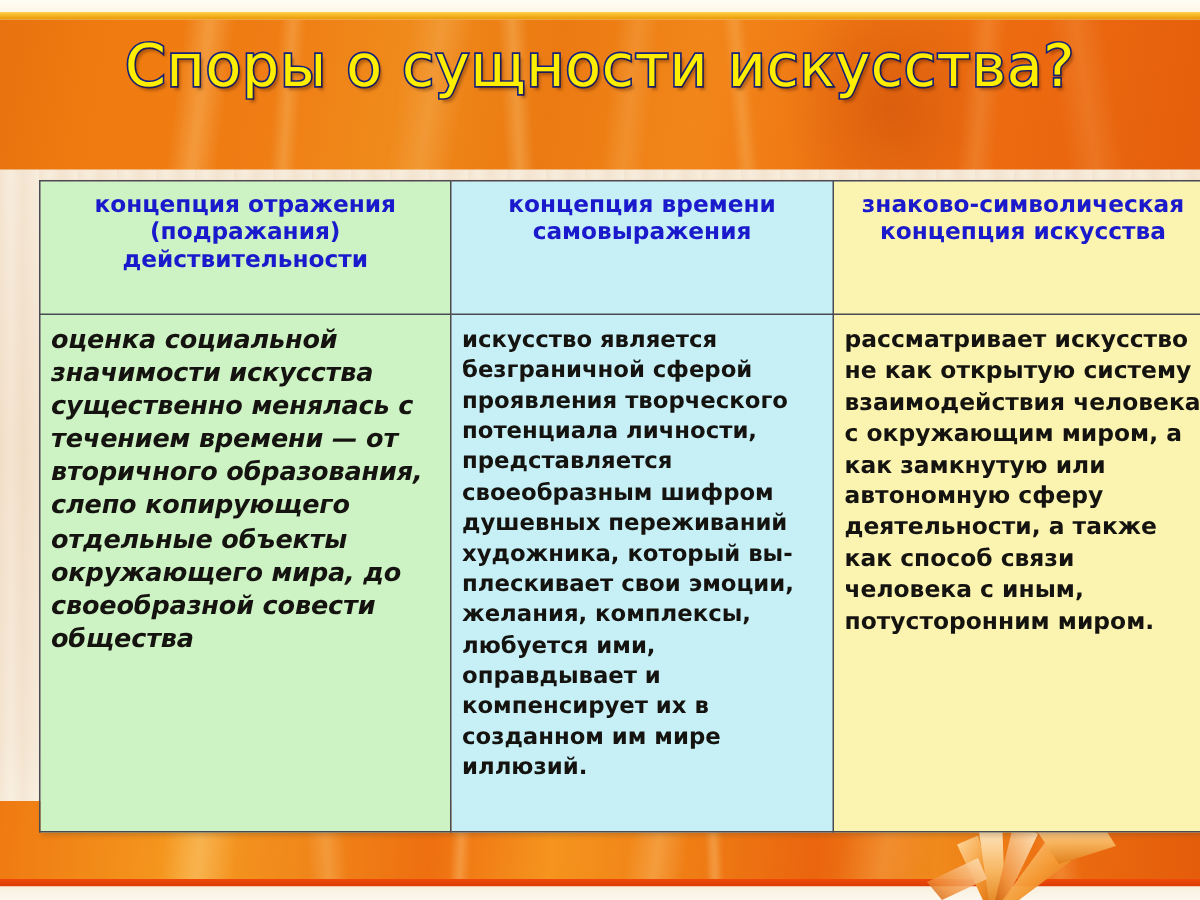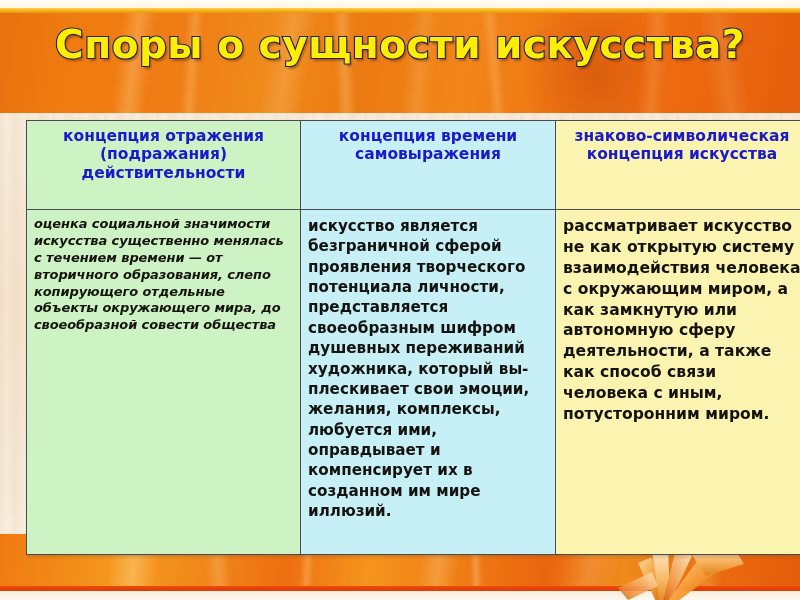--- a/index.html
+++ b/index.html
@@ -85,21 +85,21 @@
   
   .fan { position: absolute; right: 36px; bottom: -6px; width: 170px; height: 76px; z-index: 5; }
 
   .title {
     position: absolute;
     left: 0; top: 22px;
     width: 800px;
     text-align: center;
     z-index: 6;
     font-family: "DejaVu Sans", sans-serif;
-    font-weight: bold;
+    font-weight: normal;
     font-size: 39px;
     letter-spacing: 0.5px;
     color: #ffee00;
     -webkit-text-stroke: 2.2px #13227e;
     paint-order: stroke fill;
     text-shadow: 2px 3px 2px rgba(60,20,0,0.35);
     white-space: nowrap;
   }
 
   
@@ -180,21 +180,21 @@
   .bg-yellow { background: #fbf4b0; }
 
   td.body-cell {
     height: 330px;
     color: #15130f;
   }
   .c1-text {
     font-family: "DejaVu Sans", sans-serif;
     font-weight: bold;
     font-style: italic;
-    font-size: 13px;
+    font-size: 17px;
     line-height: 1.30;
     letter-spacing: -0.1px;
   }
   .c2-text, .c3-text {
     font-family: "DejaVu Sans", sans-serif;
     font-weight: bold;
     font-size: 15.2px;
     line-height: 1.34;
   }
   .c3-text { font-size: 15.6px; }

